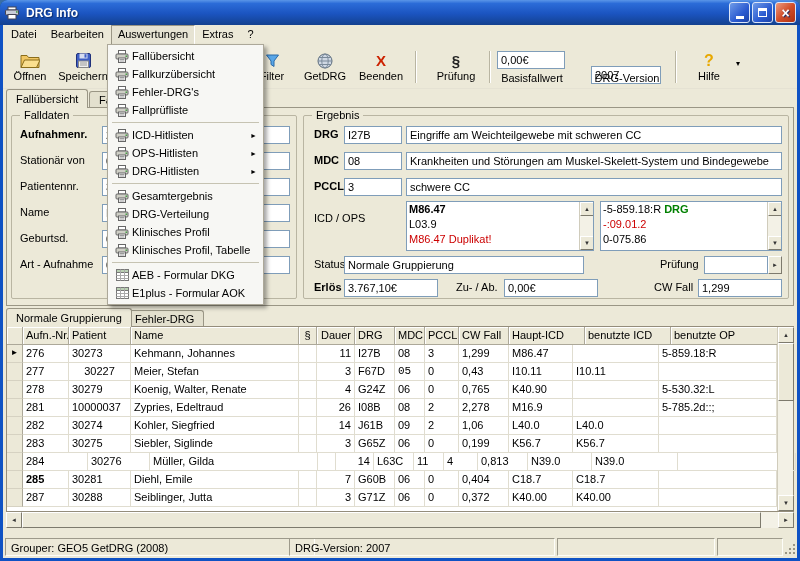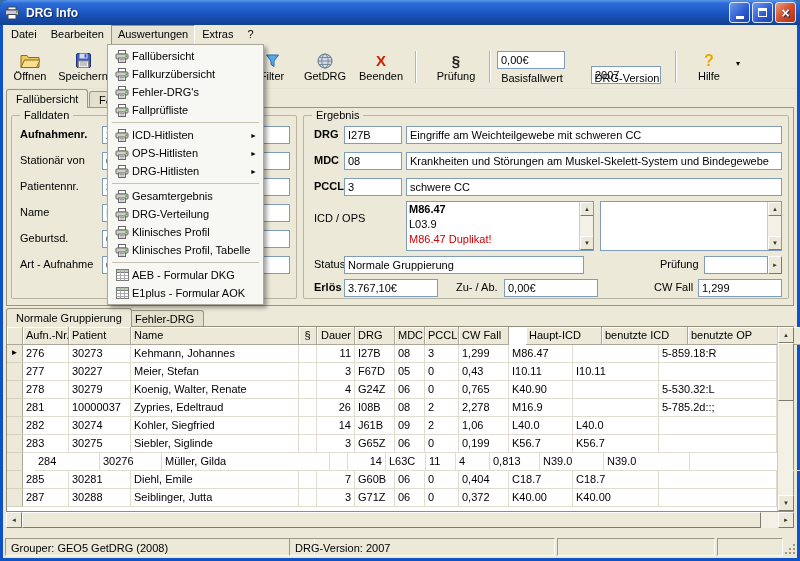--- a/index.html
+++ b/index.html
@@ -238,20 +238,25 @@
             <div class="list-line"><span class="bold">M86.47</span></div>
             <div class="list-line"><span>L03.9</span></div>
             <div class="list-line"><span class="red">M86.47   Duplikat!</span></div>
           </div>
         <div class="list-scroll">
           <div class="sbtn" style="top:0">▲</div>
           <div class="sbtn" style="bottom:0">▼</div>
         </div>
       </div>
       <div class="listbox" style="left:296px;top:85px;width:182px;height:50px">
+        <div class="list-lines" id="ops-lines">
+            <div class="list-line"><span>-5-859.18:R</span><span class="green">  DRG</span></div>
+            <div class="list-line"><span class="red">-:09.01.2</span></div>
+            <div class="list-line"><span>0-075.86</span></div>
+          </div>
         <div class="list-scroll">
           <div class="sbtn" style="top:0">▲</div>
           <div class="sbtn" style="bottom:0">▼</div>
         </div>
       </div>
       <div class="lbl" style="left:10px;top:142px">Status</div>
       <div class="field" style="left:40px;top:140px;width:240px">Normale Gruppierung</div>
       <div class="lbl" style="left:356px;top:142px">Prüfung</div>
       <div class="field" style="left:400px;top:140px;width:64px"></div>
       <div class="mini-btn" style="left:464px;top:140px;width:14px;height:18px">►</div>
@@ -274,21 +279,21 @@
             <div class="tcell th gutter-h"></div>
             <div class="tcell th" style="width: 46px;">Aufn.-Nr.</div>
             <div class="tcell th" style="width: 62px;">Patient</div>
             <div class="tcell th" style="width: 168px;">Name</div>
             <div class="tcell th" style="width: 18px; text-align: center;">§</div>
             <div class="tcell th" style="width: 38px; text-align: right;">Dauer</div>
             <div class="tcell th" style="width: 40px;">DRG</div>
             <div class="tcell th" style="width: 30px;">MDC</div>
             <div class="tcell th" style="width: 34px;">PCCL</div>
             <div class="tcell th" style="width: 50px;">CW Fall</div>
-            <div class="tcell th" style="width: 76px; margin-left: 17px;">Haupt-ICD</div>
+            <div class="tcell th" style="width: 76px;">Haupt-ICD</div>
             <div class="tcell th" style="width: 86px;">benutzte ICD</div>
             <div class="tcell th" style="width: 118px;">benutzte OP</div>
           </div>
           <div class="trow">
             <div class="tcell gutter">►</div>
             <div class="tcell" style="width: 46px;">276</div>
             <div class="tcell" style="width: 62px;">30273</div>
             <div class="tcell" style="width: 168px;">Kehmann, Johannes</div>
             <div class="tcell" style="width: 18px;"></div>
             <div class="tcell" style="width: 38px; text-align: right;">11</div>
@@ -296,26 +301,26 @@
             <div class="tcell" style="width: 30px;">08</div>
             <div class="tcell" style="width: 34px;">3</div>
             <div class="tcell" style="width: 50px;">1,299</div>
             <div class="tcell" style="width: 64px;">M86.47</div>
             <div class="tcell" style="width: 86px;"></div>
             <div class="tcell" style="width: 118px;">5-859.18:R</div>
           </div>
           <div class="trow">
             <div class="tcell gutter"></div>
             <div class="tcell" style="width: 46px;">277</div>
-            <div class="tcell" style="width: 62px;">30227</div>
+            <div class="tcell" style="width: 62px; text-align: center;">30227</div>
             <div class="tcell" style="width: 168px;">Meier, Stefan</div>
             <div class="tcell" style="width: 18px;"></div>
             <div class="tcell" style="width: 38px; text-align: right;">3</div>
             <div class="tcell" style="width: 40px;">F67D</div>
-            <div class="tcell" style="width: 30px;">05</div>
+            <div class="tcell" style="width: 30px; font-family: Liberation Mono, monospace;">05</div>
             <div class="tcell" style="width: 34px;">0</div>
             <div class="tcell" style="width: 50px;">0,43</div>
             <div class="tcell" style="width: 64px;">I10.11</div>
             <div class="tcell" style="width: 86px;">I10.11</div>
             <div class="tcell" style="width: 118px;"></div>
           </div>
           <div class="trow">
             <div class="tcell gutter"></div>
             <div class="tcell" style="width: 46px;">278</div>
             <div class="tcell" style="width: 62px;">30279</div>
@@ -370,36 +375,36 @@
             <div class="tcell" style="width: 40px;">G65Z</div>
             <div class="tcell" style="width: 30px;">06</div>
             <div class="tcell" style="width: 34px;">0</div>
             <div class="tcell" style="width: 50px;">0,199</div>
             <div class="tcell" style="width: 64px;">K56.7</div>
             <div class="tcell" style="width: 86px;">K56.7</div>
             <div class="tcell" style="width: 118px;"></div>
           </div>
           <div class="trow">
             <div class="tcell gutter"></div>
-            <div class="tcell" style="width: 65px; margin-left: 12px;">284</div>
+            <div class="tcell" style="width: 65px;">284</div>
             <div class="tcell" style="width: 62px;">30276</div>
             <div class="tcell" style="width: 168px;">Müller, Gilda</div>
             <div class="tcell" style="width: 18px;"></div>
             <div class="tcell" style="width: 38px; text-align: right;">14</div>
             <div class="tcell" style="width: 40px;">L63C</div>
             <div class="tcell" style="width: 30px;">11</div>
             <div class="tcell" style="width: 34px;">4</div>
             <div class="tcell" style="width: 50px;">0,813</div>
             <div class="tcell" style="width: 64px;">N39.0</div>
             <div class="tcell" style="width: 86px;">N39.0</div>
             <div class="tcell" style="width: 118px;"></div>
           </div>
           <div class="trow">
             <div class="tcell gutter"></div>
-            <div class="tcell" style="width: 46px;">285</div>
+            <div class="tcell" style="width: 46px; font-weight: bold;">285</div>
             <div class="tcell" style="width: 62px;">30281</div>
             <div class="tcell" style="width: 168px;">Diehl, Emile</div>
             <div class="tcell" style="width: 18px;"></div>
             <div class="tcell" style="width: 38px; text-align: right;">7</div>
             <div class="tcell" style="width: 40px;">G60B</div>
             <div class="tcell" style="width: 30px;">06</div>
             <div class="tcell" style="width: 34px;">0</div>
             <div class="tcell" style="width: 50px;">0,404</div>
             <div class="tcell" style="width: 64px;">C18.7</div>
             <div class="tcell" style="width: 86px;">C18.7</div>

